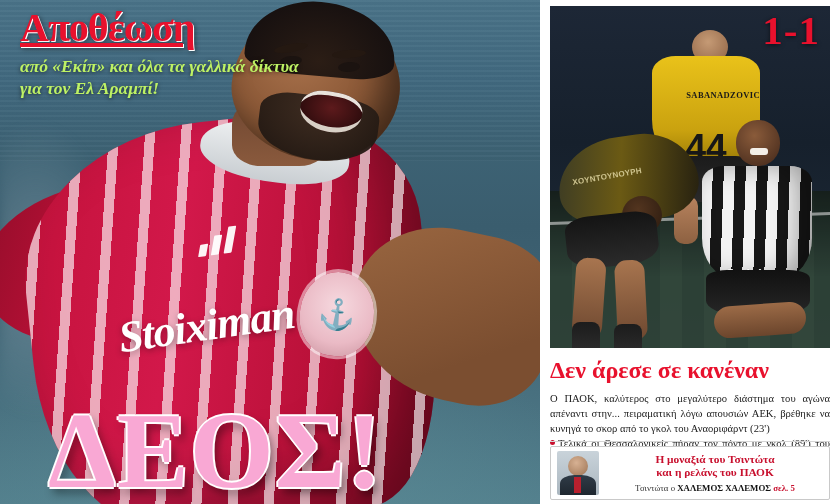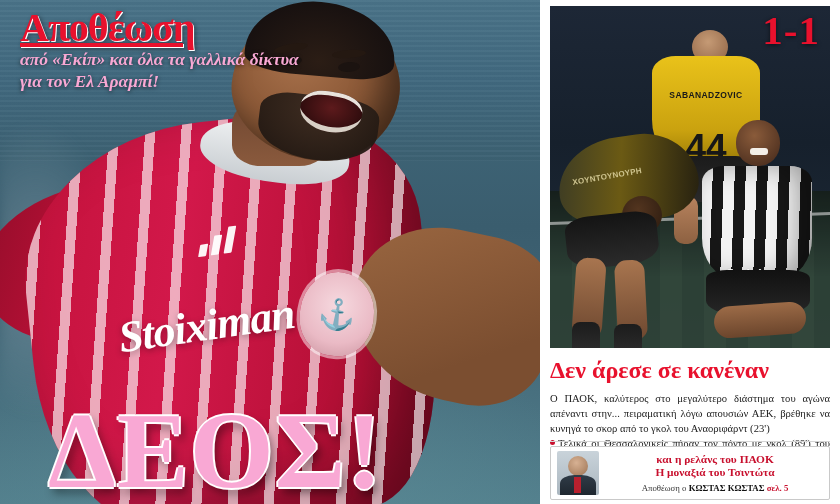--- a/index.html
+++ b/index.html
@@ -245,26 +245,27 @@
     font-family: "Liberation Serif", serif;
     font-weight: bold;
     font-size: 40px;
     line-height: 1;
     color: #e8112d;
     text-shadow: 1px 1px 0 #ffffff, 2px 2px 5px rgba(0,0,0,.45);
     letter-spacing: -1px;
     text-decoration: underline;
   }
   .kicker-sub {
+    margin-top: 7px;
     font-family: "Liberation Serif", serif;
     font-weight: bold;
     font-style: italic;
     font-size: 17.5px;
     line-height: 1.26;
-    color: #f9a8d4;
+    color: #bef264;
     text-shadow: 0 1px 4px rgba(0,0,0,.6);
   }
   .big-word {
     position: absolute;
     left: 48px;
     bottom: 4px;
     z-index: 6;
     font-family: "Liberation Serif", serif;
     font-weight: bold;
     font-size: 108px;
@@ -353,23 +354,23 @@
     color: #171717;
     font-family: "Liberation Sans", sans-serif;
     font-weight: bold;
     font-size: 37px;
     line-height: 1;
     margin-top: 17px;
   }
   .pA .name {
     position: absolute;
     left: 0; right: 0; top: 34px;
-    text-align: center;
+    text-align: right;
     color: #191919;
-    font-family: Liberation Sans, sans-serif;
+    font-family: Liberation Serif, serif;
     font-weight: bold;
     font-size: 8.5px;
     letter-spacing: .4px;
   }
   .pA .head {
     position: absolute;
     left: 46px; top: 0;
     width: 36px; height: 34px;
     background: radial-gradient(circle at 45% 35%, #c59a75, #8e6243);
     border-radius: 50%;
@@ -714,24 +715,24 @@
 
     <div class="divider-h"></div>
 
     <div class="teaser">
       <div class="pundit">
         <div class="ph"></div>
         <div class="pb"></div>
         <div class="pt"></div>
       </div>
       <div class="teaser-txt">
+        <div class="teaser-title">Η μοναξιά του Τσιντώτα</div>
         <div class="teaser-title">και η ρελάνς του ΠΑΟΚ</div>
-        <div class="teaser-title">Η μοναξιά του Τσιντώτα</div>
         <div class="teaser-sub">
-          <span>Αποθέωση ο</span>
-          <b>ΚΩΣΤΑΣ ΚΩΣΤΑΣ</b>
+          <span>Τσιντώτα ο</span>
+          <b>ΧΑΛΕΜΟΣ ΧΑΛΕΜΟΣ</b>
           <span class="pg">σελ. 5</span>
         </div>
       </div>
     </div>
 
   </div>
 </div>
 
 </body></html>

